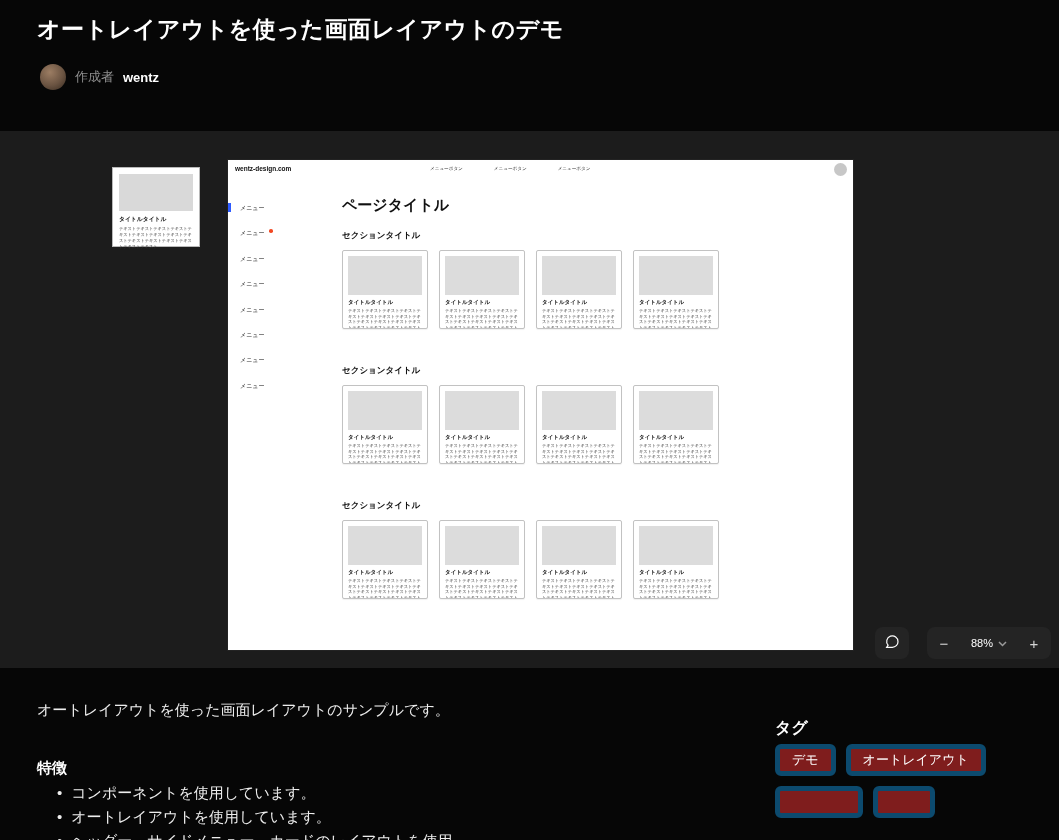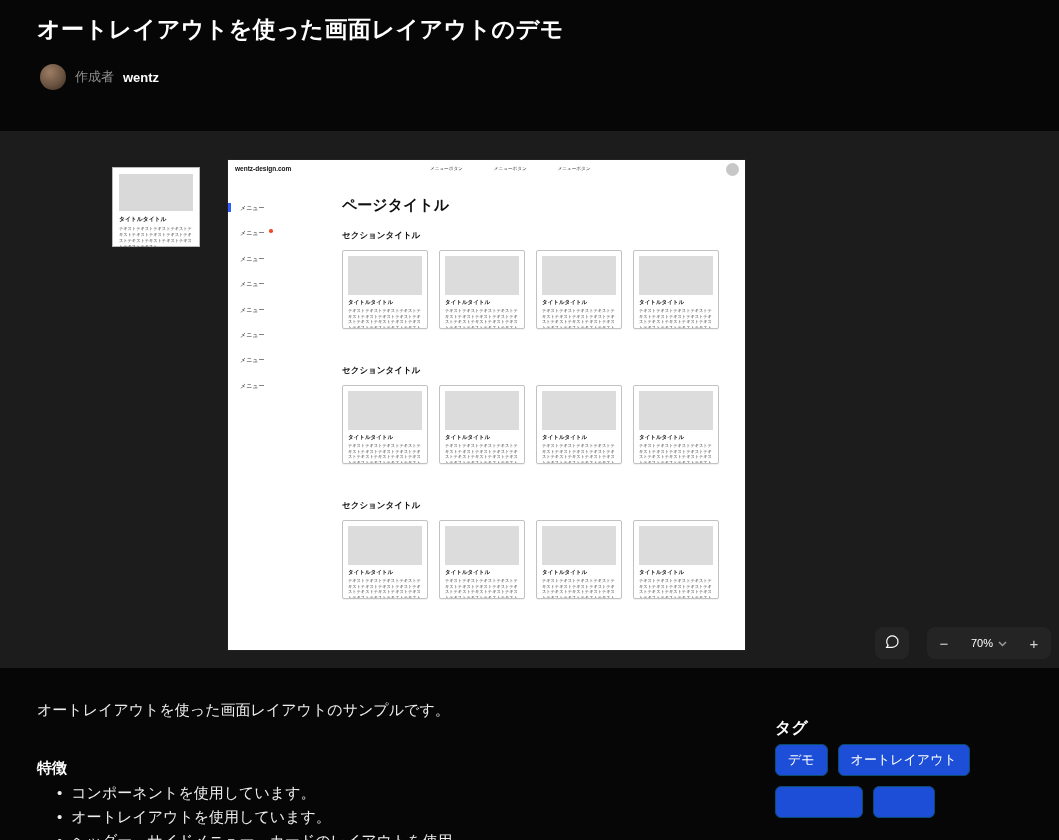--- a/index.html
+++ b/index.html
@@ -25,21 +25,21 @@
 
   
   .canvas { position:absolute; top:131px; left:0; width:100%; height:537px; background:#1c1c1c; }
 
   .float-card { position:absolute; left:112px; top:36px; width:88px; height:80px; background:#fff;
                 border:1px solid #b9b9b9; padding:6px; }
   .float-card .thumb { height:37px; background:#d9d9d9; }
   .fc-title { margin-top:4px; font-size:5.8px; font-weight:700; color:#111; }
   .fc-body { margin-top:2px; font-size:4.2px; line-height:1.4; color:#3c3c3c; overflow:hidden; max-height:24px; }
 
-  .frame { position:absolute; left:228px; top:29px; width:517px; height:490px; background:#fff;
+  .frame { position:absolute; left:228px; top:29px; width:625px; height:490px; background:#fff;
            box-shadow:0 0 0 1px rgba(255,255,255,.03); }
   .site-logo { position:absolute; left:7px; top:5px; font-size:6.5px; font-weight:700; color:#101010; }
   .frame-nav { position:absolute; left:202px; top:6px; display:flex; gap:31px; }
   .frame-nav span { font-size:4.6px; color:#2d2d2d; white-space:nowrap; }
   .frame-avatar { position:absolute; top:3px; right:6px; width:13px; height:13px; border-radius:50%; background:#c7c7c7; }
 
   .frame-sidebar { position:absolute; left:12px; top:44px; display:flex; flex-direction:column; gap:16.4px; }
   .s-item { position:relative; font-size:6px; color:#2e2e2e; white-space:nowrap; }
   .active-bar { position:absolute; left:-12px; top:-1px; width:2.5px; height:9px; background:#2e5bff; }
   .notif-dot { position:absolute; left:29px; top:0; width:3.6px; height:3.6px; border-radius:50%; background:#f24822; }
@@ -65,21 +65,21 @@
 
   
   .footer { position:absolute; top:668px; left:0; width:100%; height:172px; background:#060606; color:#ededed; }
   .description { position:absolute; left:37px; top:33px; font-size:15px; }
   .features-heading { position:absolute; left:37px; top:91px; font-size:15px; font-weight:700; color:#fff; }
   .features { position:absolute; left:57px; top:113px; list-style:none; font-size:15px; }
   .features li { line-height:24px; }
   .features li::before { content:"•"; margin-right:9px; }
   .tags-heading { position:absolute; left:775px; top:42px; font-size:16px; font-weight:700; color:#fff;margin-top:8px; }
   .tags { position:absolute; left:775px; top:76px; width:252px; display:flex; flex-wrap:wrap; gap:10px; }
-  .tag { height:32px; border-radius:6px; background:#1d4ed8; border:1px solid #0c4a6e; color:#fff; font-size:13px;
+  .tag { height:32px; border-radius:6px; background:#7f1d1d; border:5px solid #0c4a6e; color:#fff; font-size:13px;
          padding:0 12px; display:flex; align-items:center; cursor:pointer; font-family:inherit; white-space:nowrap; }
   .tag.p1 { width:88px; } .tag.p2 { width:62px; }
 </style>
 </head>
 <body>
 
 <div class="page">
 
   <header class="header">
     <h1 class="file-title">オートレイアウトを使った画面レイアウトのデモ</h1>
@@ -202,21 +202,21 @@
     <button class="comment-btn">
       <span>
         <svg width="16" height="16" viewBox="0 0 24 24" fill="none" stroke="#fff" stroke-width="1.8">
           <path d="M21 11.5a8.5 8.5 0 0 1-8.5 8.5H4l2.1-3.2A8.5 8.5 0 1 1 21 11.5z"></path>
         </svg>
       </span>
     </button>
     <div class="zoom-pill">
       <button class="zoom-btn">−</button>
       <div class="zoom-level">
-        <span>70%</span>
+        <span>88%</span>
         <span>
           <svg width="9" height="6" viewBox="0 0 9 6" fill="none">
               <path d="M1 1l3.5 3.5L8 1" stroke="#9a9a9a" stroke-width="1.5"></path>
             </svg>
         </span>
       </div>
       <button class="zoom-btn">+</button>
     </div>
   </div>
 

